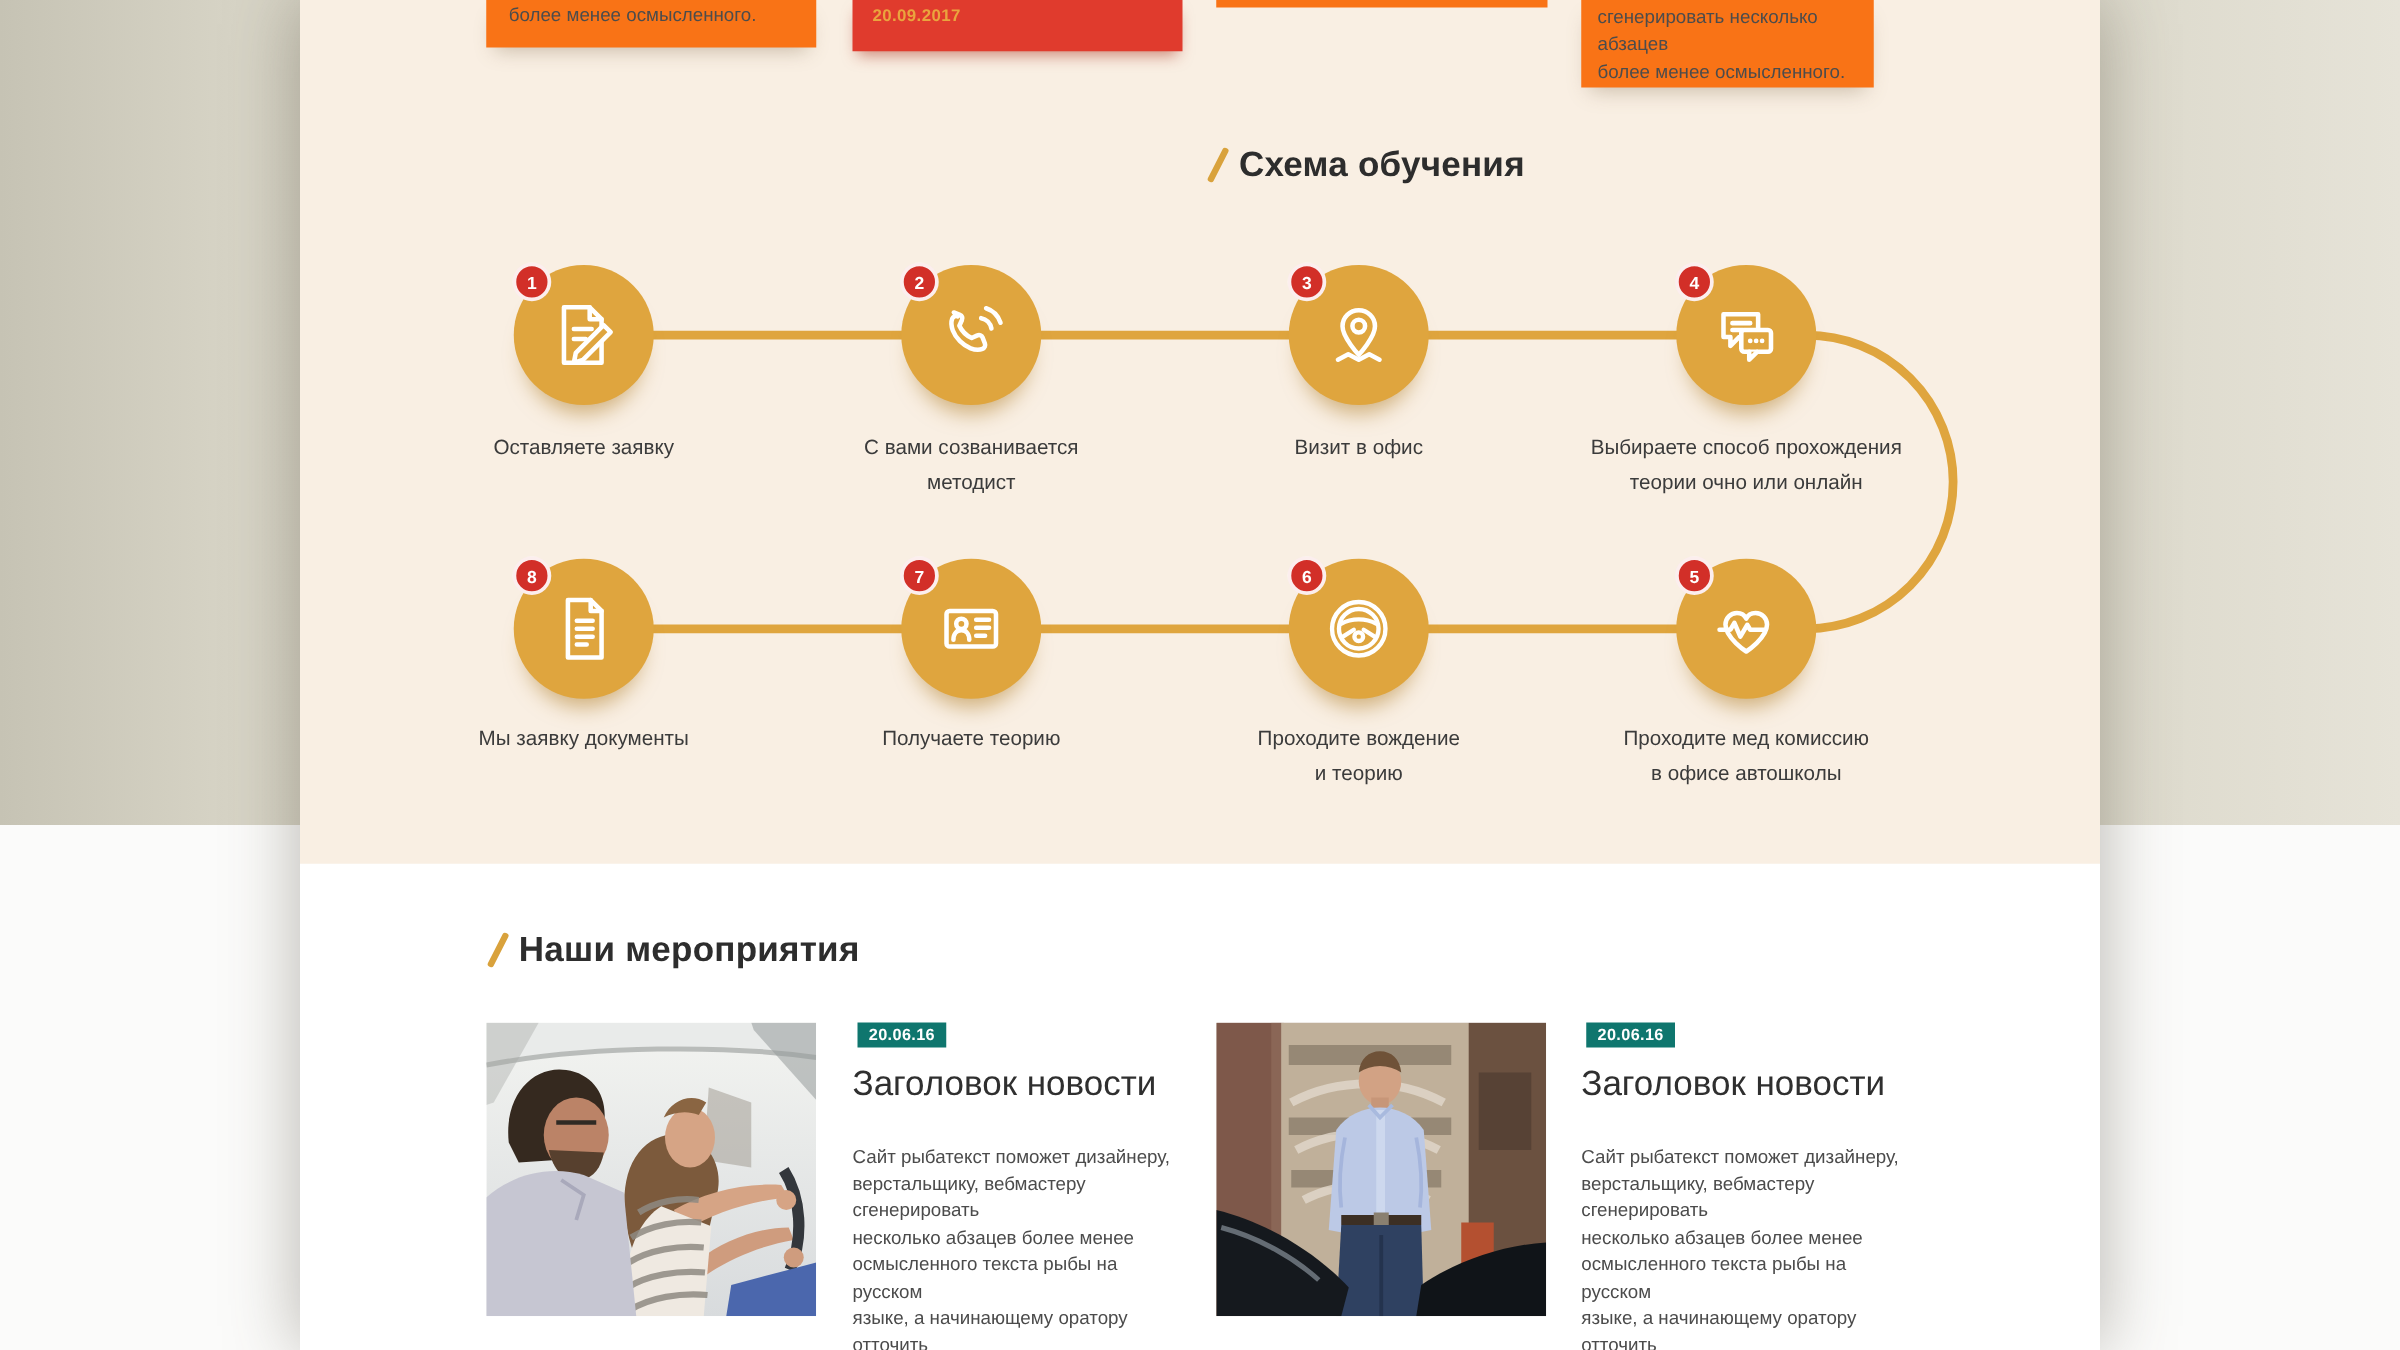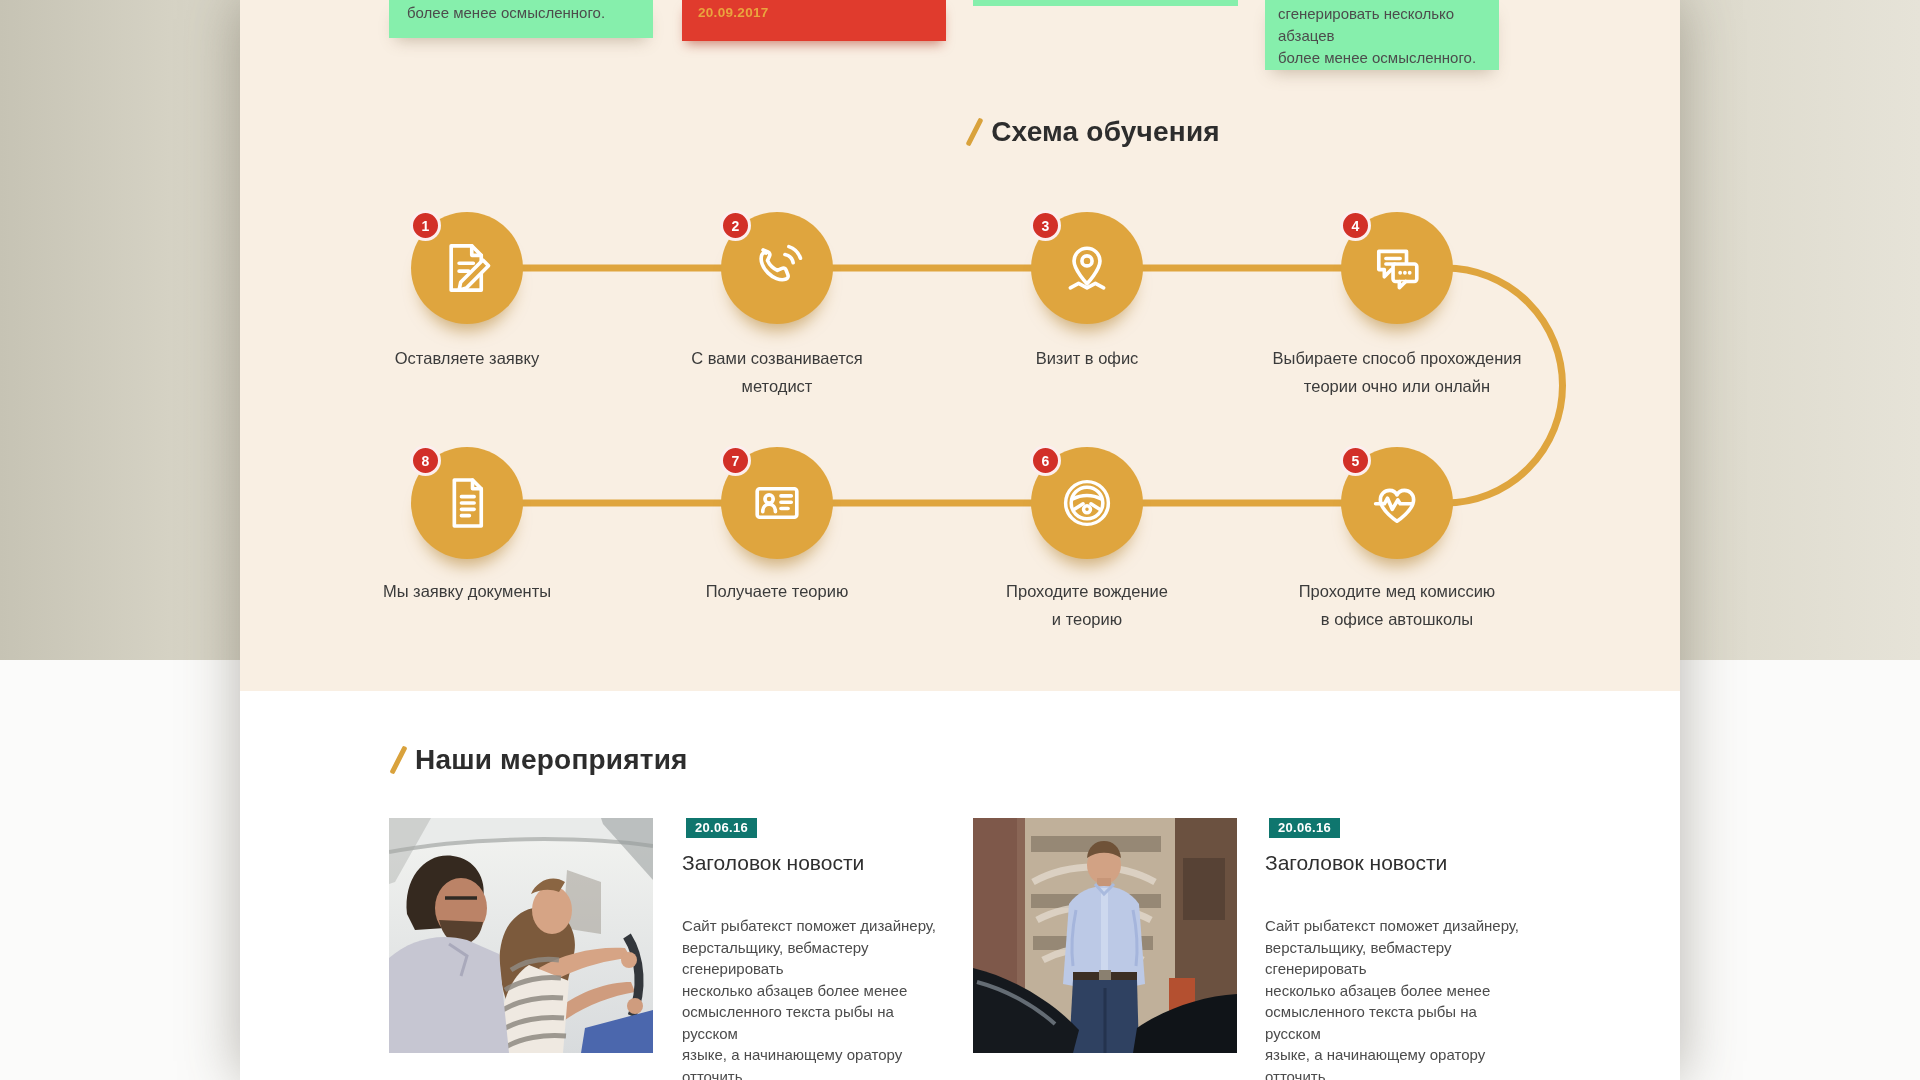--- a/index.html
+++ b/index.html
@@ -6,21 +6,21 @@
   .viewport{position:relative;width:1920px;height:1080px;overflow:hidden;
     font-family:"Liberation Sans","DejaVu Sans",sans-serif;}
   .bg-top{position:absolute;left:0;top:0;width:1920px;height:660px;
     background:linear-gradient(90deg,#c6c3b4 0%,#d7d4c6 10%,#d4d1c3 45%,#dbd8ca 86%,#e6e3d8 100%);}
   .bg-bottom{position:absolute;left:0;top:660px;width:1920px;height:420px;background:#fbfbfa;}
   .page{position:absolute;left:240px;top:0;width:1440px;height:1080px;background:#ffffff;
     box-shadow:0 0 55px rgba(82,76,60,.40);}
   .section-beige{position:absolute;left:0;top:0;width:1440px;height:691px;background:#f9efe3;}
 
   
-  .tcard{position:absolute;top:0;background:#86efac;box-shadow:0 9px 16px -7px rgba(140,120,90,.45);}
+  .tcard{position:absolute;top:0;background:#f97316;box-shadow:0 9px 16px -7px rgba(140,120,90,.45);}
   .tcard.c1{left:149px;width:264px;height:38px;}
   .tcard.c3{left:733px;width:265px;height:6px;}
   .tcard.c4{left:1025px;width:234px;height:70px;}
   .tcard-text{position:absolute;left:18px;top:2px;font-size:15px;line-height:22px;color:#4c4c4c;white-space:pre-line;}
   .tcard.c4 .tcard-text{left:13px;top:3px;}
   .red-card{position:absolute;left:442px;top:0;width:264px;height:41px;background:#e03b2d;
     box-shadow:0 7px 12px -4px rgba(170,45,25,.55);}
   .red-date{position:absolute;left:16px;top:5px;font-size:13.5px;font-weight:700;color:#eaa43e;letter-spacing:.3px;}
 
   
@@ -41,21 +41,21 @@
   .step-label{position:absolute;width:300px;text-align:center;font-size:16.5px;line-height:28px;color:#3b3b3b;white-space:pre-line;}
 
   
   .photo{position:absolute;top:818px;width:264px;height:235px;overflow:hidden;cursor:pointer;}
   .photo.p1{left:149px;} .photo.p2{left:733px;}
   .photo svg{display:block;width:264px;height:235px;}
   .card-text{position:absolute;top:818px;width:270px;}
   .card-text.t1{left:442px;} .card-text.t2{left:1025px;}
   .chip{position:absolute;left:4px;top:0;background:#0f766e;color:#fff;font-size:13px;font-weight:700;
     padding:2px 9px 3px;letter-spacing:.3px;}
-  .card-title{position:absolute;left:0;top:33px;font-size:21px;color:#2f2f2f;cursor:pointer;}
+  .card-title{position:absolute;left:0;top:33px;font-size:28px;color:#2f2f2f;cursor:pointer;}
   .card-body{position:absolute;left:0;top:97px;font-size:15px;line-height:21.5px;color:#4b4b4b;white-space:pre-line;}
 </style>
 </head>
 <body>
 
 <div class="viewport">
   <div class="bg-top"></div>
   <div class="bg-bottom"></div>
 
   <div class="page">

